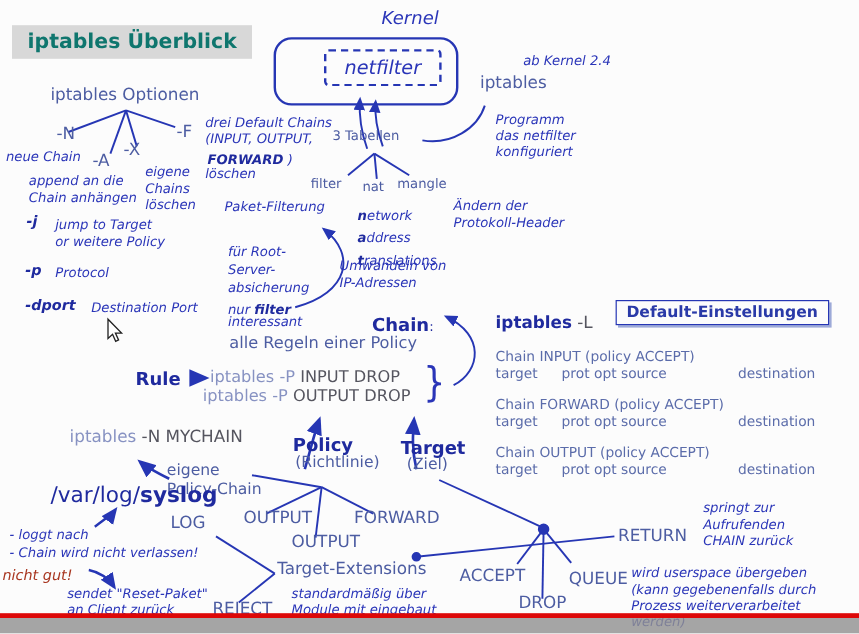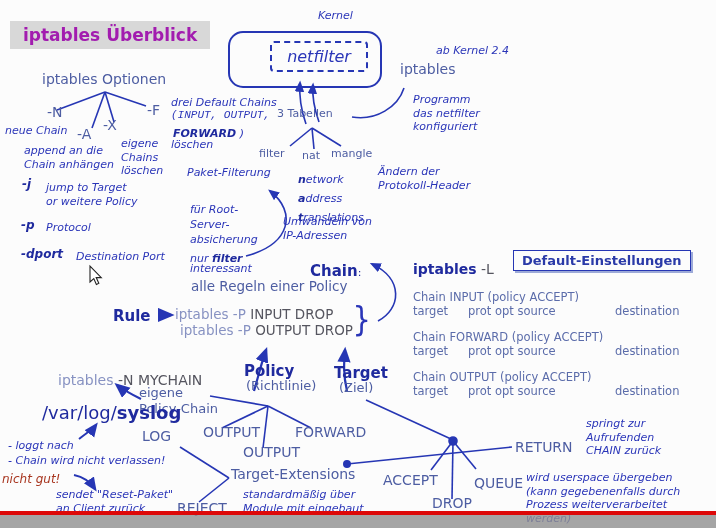--- a/index.html
+++ b/index.html
@@ -13,21 +13,21 @@
   
   .ty{font-size:13px;color:#4d5da2;}
   .tyL{font-size:14px;color:#4d5da2;}
   .tyXL{font-size:11px;color:#4d5da2;}
   .tyB{font-size:15px;color:#1f2a9e;font-weight:bold;}
   .con{font-size:11.5px;line-height:14px;color:#5b6caa;}
   .cmdpre{color:#8792c2;}
   .cmdarg{color:#55555f;}
   .navy{color:#1f2a9e;}
   .red{font-style:italic;font-size:12px;color:#a83620;}
-  .titlebox{background:#d8d8d8;color:#a21caf;font-weight:bold;font-size:17px;padding:4px 13px;}
+  .titlebox{background:#d8d8d8;color:#0f766e;font-weight:bold;font-size:17px;padding:4px 13px;}
   .kernelbox{border:2px solid #2636b4;border-radius:15px;width:150px;height:53px;}
   .nfbox{border:2px dashed #2636b4;border-radius:4px;width:94px;height:27px;
          display:flex;align-items:center;justify-content:center;}
   .defbox{border:1.5px solid #2636b4;box-shadow:2px 2px 0 #9daad8;background:#fcfcfc;
           padding:2px 8px;font-size:13px;font-weight:bold;color:#2a3aa8;}
   .brace{font-size:34px;line-height:38px;color:#2a35b8;font-weight:normal;transform:scaleX(0.85);}
   svg.overlay{position:absolute;left:0;top:0;pointer-events:none;}
   .redbar{background:#dd0808;width:716px;height:4px;}
   .dimstrip{background:rgba(145,145,145,0.82);width:716px;height:13px;}
 </style>
@@ -100,21 +100,21 @@
       </g>
     </g>
 
     <g transform="translate(90,266)">
       <path d="M0,0 L0,16 L3.8,12.6 L6.4,18.4 L8.8,17.3 L6.2,11.6 L11.3,11.6 Z" fill="#ffffff" stroke="#222" stroke-width="1.1"></path>
     </g>
   </svg>
 
   <div class="abs titlebox" style="left:10px;top:21px;">iptables Überblick</div>
 
-  <div class="abs hw" style="left:318px;top:9px;font-size:11px;">Kernel</div>
+  <div class="abs hw" style="left:318px;top:9px;font-size:15px;">Kernel</div>
   <div class="abs kernelbox" style="left:228px;top:31px;"></div>
   <div class="abs nfbox" style="left:270px;top:41px;">
     <span class="hw" style="font-size:16px;">netfilter</span>
   </div>
   <div class="abs hw" style="left:436px;top:44px;">ab Kernel 2.4</div>
   <div class="abs tyL" style="left:400px;top:61px;">iptables</div>
   <div class="abs hw ml" style="left:413px;top:93px;">Programm
 das netfilter
 konfiguriert</div>
 
@@ -123,21 +123,21 @@
   <div class="abs hw" style="left:5px;top:124px;">neue Chain</div>
   <div class="abs tyL" style="left:77px;top:126px;">-A</div>
   <div class="abs tyL" style="left:103px;top:117px;">-X</div>
   <div class="abs tyL" style="left:147px;top:102px;">-F</div>
   <div class="abs hw ml" style="left:24px;top:144px;">append an die
 Chain anhängen</div>
   <div class="abs hw ml" style="left:121px;top:137px;">eigene
 Chains
 löschen</div>
   <div class="abs hw" style="left:171px;top:96px;">drei Default Chains</div>
-  <div class="abs hw" style="left:171px;top:109px;font-family:Liberation Mono, monospace;">(INPUT, OUTPUT,</div>
+  <div class="abs hw" style="left:171px;top:109px;">(INPUT, OUTPUT,</div>
   <div class="abs" style="left:173px;top:122px;">
     <span class="hwB">FORWARD</span><span class="hw"> )</span>
   </div>
   <div class="abs hw" style="left:171px;top:138px;">löschen</div>
   <div class="abs hwB" style="left:22px;top:178px;font-size:12px;">-j</div>
   <div class="abs hw ml" style="left:46px;top:181px;">jump to Target
 or weitere Policy</div>
   <div class="abs hwB" style="left:21px;top:219px;font-size:12px;">-p</div>
   <div class="abs hw" style="left:46px;top:221px;">Protocol</div>
   <div class="abs hwB" style="left:21px;top:248px;font-size:12px;">-dport</div>
@@ -167,21 +167,21 @@
 
   <div class="abs" style="left:310px;top:261px;">
     <span class="tyB">Chain</span><span class="tyXL navy">:</span>
   </div>
   <div class="abs ty" style="left:191px;top:278px;font-size:13.5px;">alle Regeln einer Policy</div>
 
   <div class="abs tyB" style="left:113px;top:307px;">Rule</div>
   <div class="abs" style="left:175px;top:306px;font-size:13.5px;">
     <span class="cmdpre">iptables -P</span> <span class="cmdarg">INPUT DROP</span>
   </div>
-  <div class="abs" style="left:180px;top:322px;font-size:13.5px;">
+  <div class="abs" style="left:169px;top:322px;font-size:13.5px;">
     <span class="cmdpre">iptables -P</span> <span class="cmdarg">OUTPUT DROP</span>
   </div>
   <div class="abs brace" style="left:351px;top:300px;">}</div>
 
   <div class="abs" style="left:413px;top:261px;font-size:14px;">
     <span class="navy" style="font-weight:bold;">iptables</span> <span class="cmdarg">-L</span>
   </div>
   <div class="abs defbox" style="left:513px;top:250px;">Default-Einstellungen</div>
 
   <div class="abs con" style="left:413px;top:290px;">Chain INPUT (policy ACCEPT)</div>
@@ -196,21 +196,21 @@
     <span class="abs con" style="left:55px;top:0;">prot opt source</span>
     <span class="abs con" style="left:202px;top:0;">destination</span>
   </div>
   <div class="abs con" style="left:413px;top:370px;">Chain OUTPUT (policy ACCEPT)</div>
   <div class="abs" style="left:413px;top:384px;width:280px;">
     <span class="abs con" style="left:0;top:0;">target</span>
     <span class="abs con" style="left:55px;top:0;">prot opt source</span>
     <span class="abs con" style="left:202px;top:0;">destination</span>
   </div>
 
-  <div class="abs" style="left:58px;top:356px;font-size:14px;margin-top:16px;">
+  <div class="abs" style="left:58px;top:356px;font-size:14px;">
     <span class="cmdpre">iptables</span> <span class="cmdarg">-N MYCHAIN</span>
   </div>
   <div class="abs ty ml" style="left:139px;top:385px;line-height:16px;">eigene
 Policy-Chain</div>
 
   <div class="abs tyB" style="left:244px;top:362px;">Policy</div>
   <div class="abs ty" style="left:246px;top:378px;">(Richtlinie)</div>
   <div class="abs tyB" style="left:334px;top:364px;">Target</div>
   <div class="abs ty" style="left:339px;top:380px;">(Ziel)</div>
 

